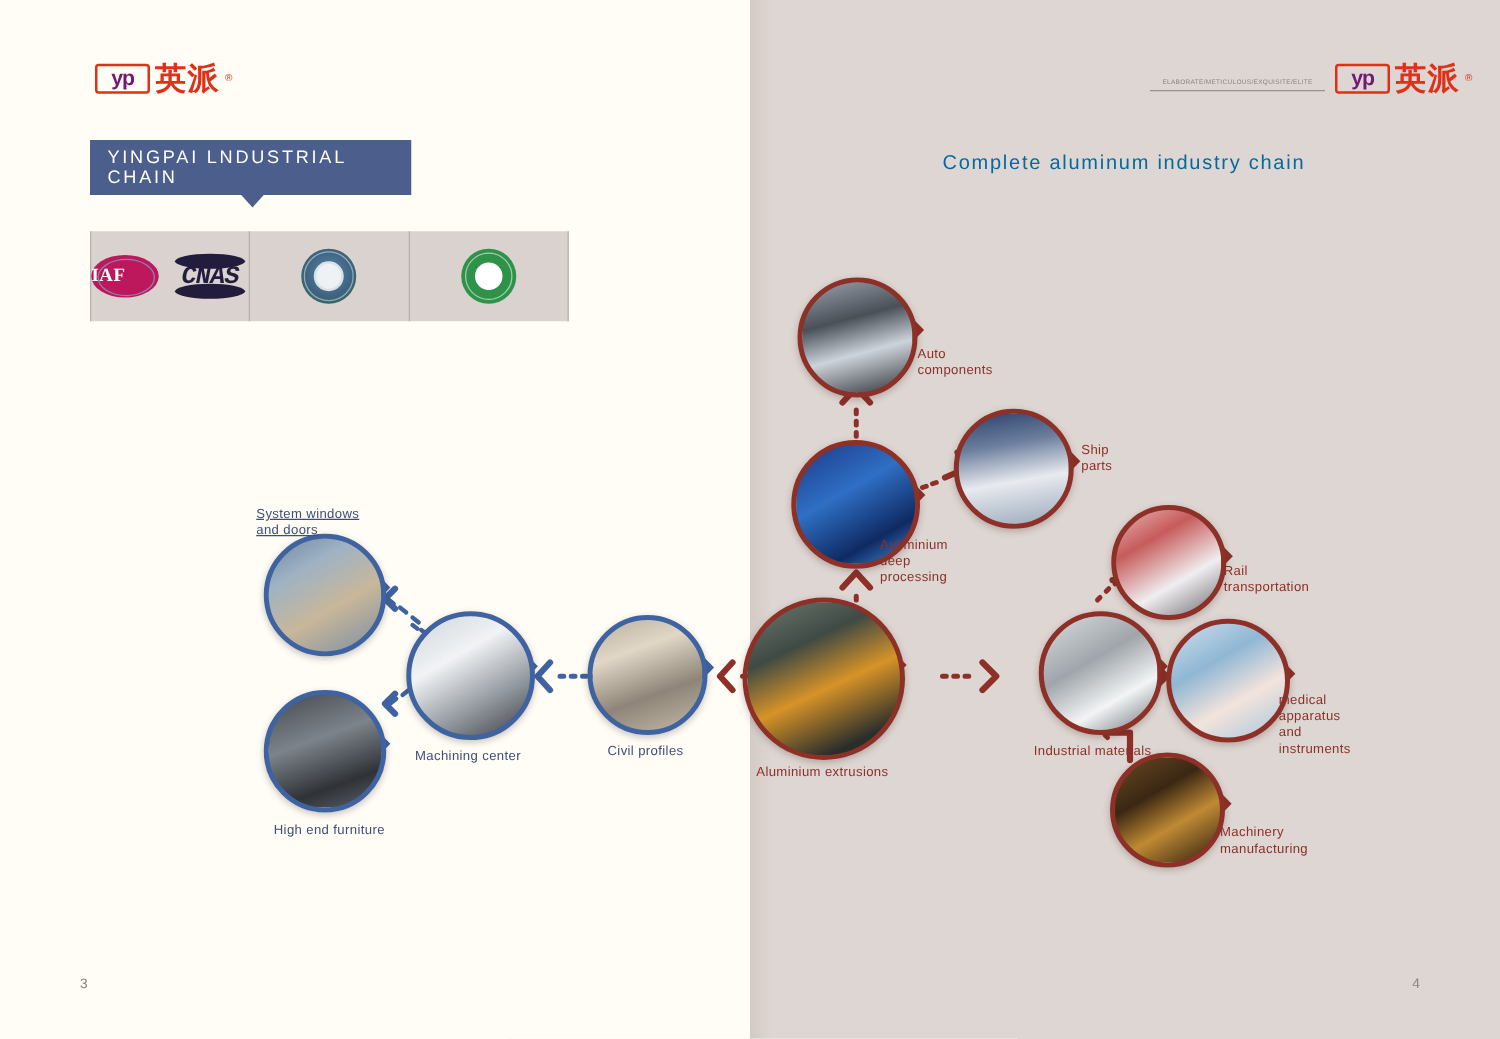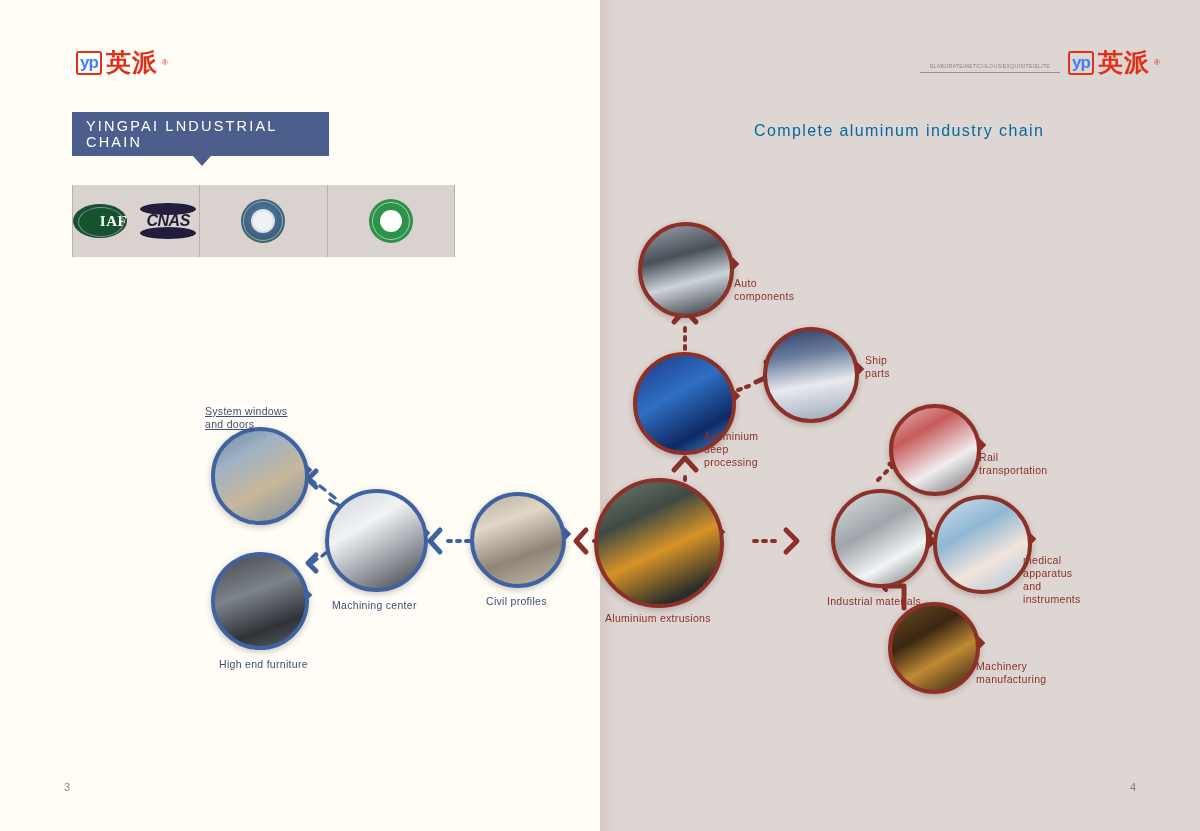--- a/index.html
+++ b/index.html
@@ -12,22 +12,22 @@
 
   
   .page-left{position:absolute;left:0;top:0;width:600px;height:831px;background:#fffdf6;}
   .page-right{position:absolute;left:600px;top:0;width:600px;height:831px;background:#ded6d2;}
   .gutter-shadow{position:absolute;left:600px;top:0;width:18px;height:831px;
     background:linear-gradient(to right,rgba(120,100,95,.10),rgba(120,100,95,0));pointer-events:none;}
 
   
   .logo{position:absolute;display:flex;align-items:center;gap:4px;}
   .logo-mark{
-    width:26px;height:24px;border:2.5px solid #e03018;border-radius:3px;
-    color:#3b82f6;font-weight:bold;font-size:17px;line-height:20px;
+    width:44px;height:24px;border:2.5px solid #e03018;border-radius:3px;
+    color:#701a75;font-weight:bold;font-size:17px;line-height:20px;
     text-align:center;font-family:"Liberation Sans",sans-serif;
     letter-spacing:-1px;box-sizing:border-box;
   }
   .logo-cn{color:#e03018;font-size:25px;font-weight:bold;line-height:25px;
     font-family:"DejaVu Sans",sans-serif;letter-spacing:1px;}
   .logo-reg{color:#e03018;font-size:8px;vertical-align:super;line-height:8px;}
   #logo-left{left:76px;top:50px;}
   #logo-right{left:1068px;top:50px;}
 
   
@@ -46,33 +46,33 @@
   
   .certs{
     position:absolute;left:72px;top:185px;width:383px;height:72px;
     background:#d9d2cf;display:flex;align-items:center;
   }
   .cert-cell{flex:1;display:flex;align-items:center;justify-content:center;height:100%;
     border-right:1px solid #b9b0ad;box-sizing:border-box;}
   .cert-cell:first-child{border-left:1px solid #b9b0ad;}
   .cert-pair{display:flex;align-items:center;gap:10px;}
 
-  .iaf{width:54px;height:34px;border-radius:50%;background:#14532d;position:relative;
-    display:flex;align-items:center;justify-content:flex-end;}
+  .iaf{width:54px;height:34px;border-radius:50%;background:#be185d;position:relative;
+    display:flex;align-items:center;justify-content:flex-start;}
   .iaf::before{content:"";position:absolute;left:5px;top:3px;width:44px;height:28px;
     border-radius:50%;border:1px solid #8a84ad;}
   .iaf span{color:#fff;font-weight:bold;font-size:15px;letter-spacing:.5px;
     font-family:"Liberation Serif",serif;}
   .cnas{width:62px;height:34px;position:relative;display:flex;align-items:center;justify-content:center;}
   .cnas::before,.cnas::after{content:"";position:absolute;left:3px;width:56px;height:12px;
     border-radius:50%;background:#221c3d;}
   .cnas::before{top:-1px;}
   .cnas::after{bottom:-1px;}
   .cnas span{position:relative;z-index:2;color:#221c3d;font-weight:bold;font-style:italic;
-    font-size:16px;font-family:Liberation Sans, sans-serif;letter-spacing:-.5px;}
+    font-size:20px;font-family:Liberation Mono, monospace;letter-spacing:-.5px;}
 
   .seal-blue{width:44px;height:44px;border-radius:50%;
     background:radial-gradient(circle at 50% 45%,#5f86a8 0%,#3e6383 55%,#2d6b3c 100%);
     position:relative;display:flex;align-items:center;justify-content:center;}
   .seal-blue::before{content:"";width:20px;height:20px;border-radius:50%;
     border:2px solid #e8eef2;background:#ffffff;opacity:.9;}
   .seal-blue::after{content:"";position:absolute;left:2px;top:2px;right:2px;bottom:2px;
     border-radius:50%;border:1px solid rgba(255,255,255,.45);}
   .seal-green{width:44px;height:44px;border-radius:50%;background:#2e9248;
     position:relative;display:flex;align-items:center;justify-content:center;}

